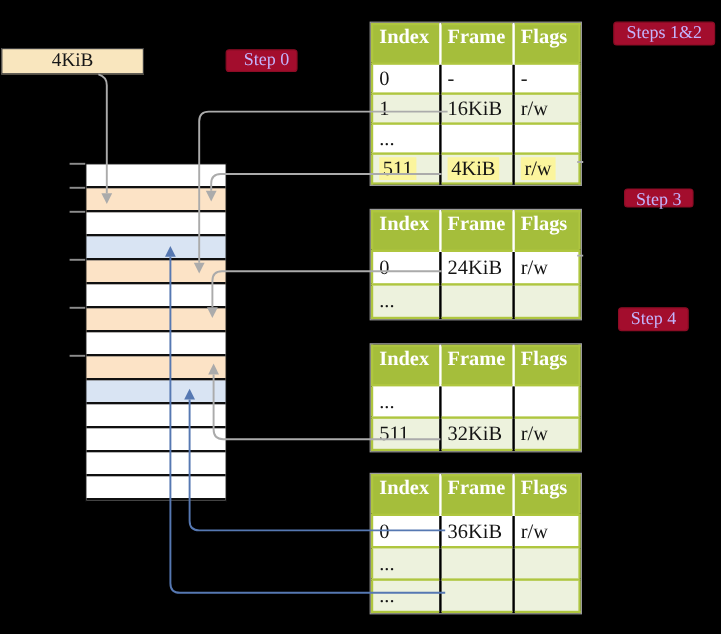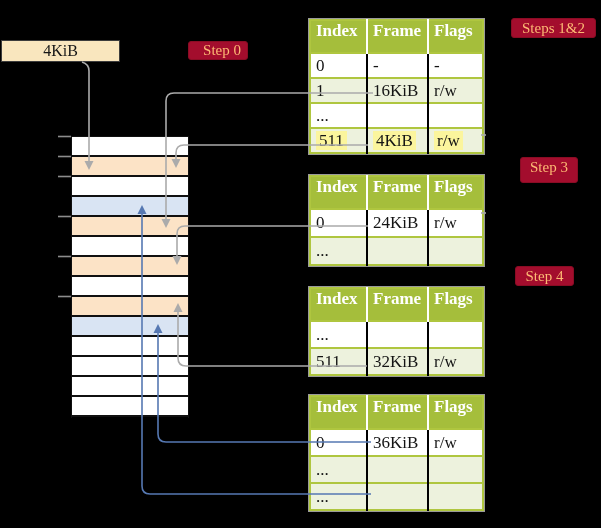--- a/index.html
+++ b/index.html
@@ -9,28 +9,28 @@
     overflow:hidden;font-family:"Liberation Serif","DejaVu Serif",serif;
   }
   
   .frame-box{
     position:absolute;left:1px;top:40px;width:119px;height:22px;
     background:var(--wheat);border:1px solid #3c3c3c;color:#161616;
     font-size:16px;text-align:center;line-height:20px;
   }
   
   .steplabel{
-    position:absolute;background:var(--crimson);color:#fdba74;
+    position:absolute;background:var(--crimson);color:#c4b5fd;
     border:1px solid #8a0c24;border-radius:3px;
     font-size:15px;line-height:17px;text-align:center;padding:0 6px;white-space:nowrap;
   }
   #lbl-step0{left:188px;top:41px;width:60px;height:19px;text-align:right;}
   #lbl-steps12{left:511px;top:18px;width:85px;height:20px;line-height:18px;}
-  #lbl-step3{left:520px;top:157px;width:58px;height:26px;line-height:18px;}
-  #lbl-step4{left:515px;top:266px;width:59px;height:20px;line-height:18px;}
+  #lbl-step3{left:520px;top:157px;width:58px;height:16px;line-height:18px;}
+  #lbl-step4{left:515px;top:256px;width:59px;height:20px;line-height:18px;}
   
   #strip{
     position:absolute;left:71px;top:136px;width:118px;height:282px;
     border:1px solid #101010;border-bottom:none;
   }
   .mrow{width:100%;height:20px;border-bottom:2px solid #101010;background:#fff;}
   
   .ptable{
     position:absolute;left:309px;width:173px;border-collapse:collapse;table-layout:fixed;
     border:2px solid var(--olive-border);outline:1px solid #9a9a9a;

